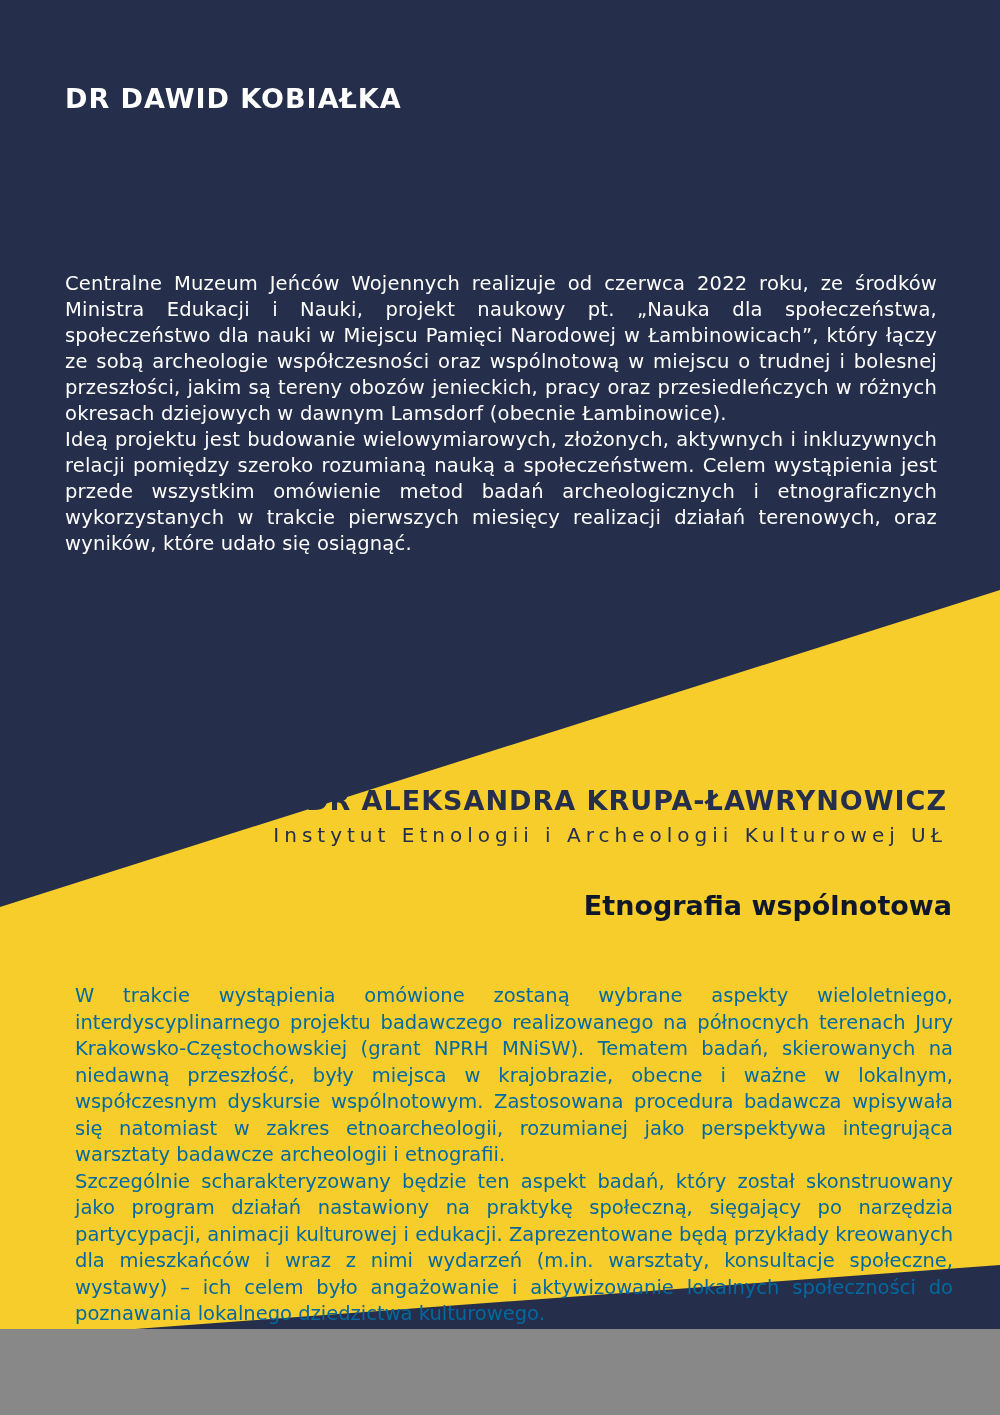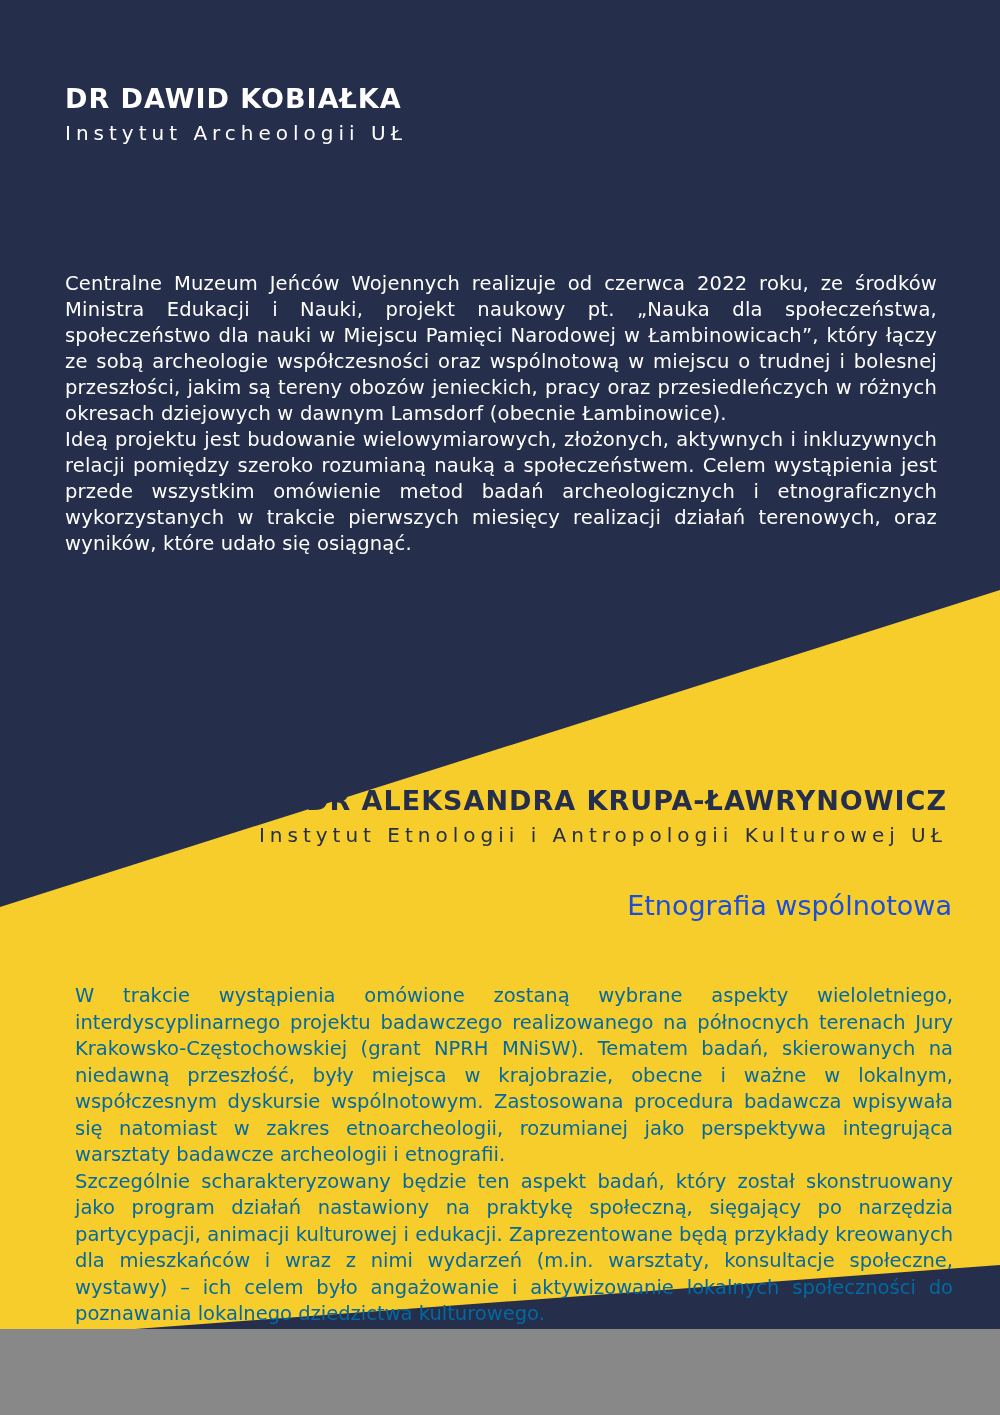--- a/index.html
+++ b/index.html
@@ -38,49 +38,48 @@
   .body-text p{margin:0;}
   .s1-body{
     position:absolute;left:65px;top:262px;width:872px;
     color:#ffffff;line-height:26px;letter-spacing:0.2px;margin-top:9px;
   }
   .s2-header{
     position:absolute;right:53px;top:786px;text-align:right;color:#252e4a;
   }
   .s2-title{
     position:absolute;right:48px;top:886px;text-align:right;
-    color:#1d4ed8;font-size:27px;font-weight:normal;line-height:40px;
+    color:#0f172a;font-size:27px;font-weight:bold;line-height:40px;
   }
   .s2-body{
     position:absolute;left:75px;top:983px;width:878px;
     color:#0369a1;line-height:26.5px;
   }
 </style>
 </head>
 <body>
 
 <div class="page">
 
   <div class="navy-top"></div>
   <div class="bottom-wedge"></div>
 
   <header class="s1-header">
     <div class="speaker-name">DR DAWID KOBIAŁKA</div>
-    <div class="speaker-aff">Instytut Archeologii UŁ</div>
   </header>
 
 
   <div class="s1-body body-text">
     <p>Centralne Muzeum Jeńców Wojennych realizuje od czerwca 2022 roku, ze środków Ministra Edukacji i Nauki, projekt naukowy pt. „Nauka dla społeczeństwa, społeczeństwo dla nauki w Miejscu Pamięci Narodowej w Łambinowicach”, który łączy ze sobą archeologie współczesności oraz wspólnotową w miejscu o trudnej i bolesnej przeszłości, jakim są tereny obozów jenieckich, pracy oraz przesiedleńczych w różnych okresach dziejowych w dawnym Lamsdorf (obecnie Łambinowice).</p>
     <p>Ideą projektu jest budowanie wielowymiarowych, złożonych, aktywnych i inkluzywnych relacji pomiędzy szeroko rozumianą nauką a społeczeństwem. Celem wystąpienia jest przede wszystkim omówienie metod badań archeologicznych i etnograficznych wykorzystanych w trakcie pierwszych miesięcy realizacji działań terenowych, oraz wyników, które udało się osiągnąć.</p>
   </div>
 
   <header class="s2-header">
     <div class="speaker-name">DR ALEKSANDRA KRUPA-ŁAWRYNOWICZ</div>
-    <div class="speaker-aff">Instytut Etnologii i Antropologii Kulturowej UŁ</div>
+    <div class="speaker-aff">Instytut Etnologii i Archeologii Kulturowej UŁ</div>
   </header>
 
   <div class="s2-title">
     <div>Etnografia wspólnotowa</div>
   </div>
 
   <div class="s2-body body-text">
     <p>W trakcie wystąpienia omówione zostaną wybrane aspekty wieloletniego, interdyscyplinarnego projektu badawczego realizowanego na północnych terenach Jury Krakowsko-Częstochowskiej (grant NPRH MNiSW). Tematem badań, skierowanych na niedawną przeszłość, były miejsca w krajobrazie, obecne i ważne w lokalnym, współczesnym dyskursie wspólnotowym. Zastosowana procedura badawcza wpisywała się natomiast w zakres etnoarcheologii, rozumianej jako perspektywa integrująca warsztaty badawcze archeologii i etnografii.</p>
     <p>Szczególnie scharakteryzowany będzie ten aspekt badań, który został skonstruowany jako program działań nastawiony na praktykę społeczną, sięgający po narzędzia partycypacji, animacji kulturowej i edukacji. Zaprezentowane będą przykłady kreowanych dla mieszkańców i wraz z nimi wydarzeń (m.in. warsztaty, konsultacje społeczne, wystawy) – ich celem było angażowanie i aktywizowanie lokalnych społeczności do poznawania lokalnego dziedzictwa kulturowego.</p>
   </div>

